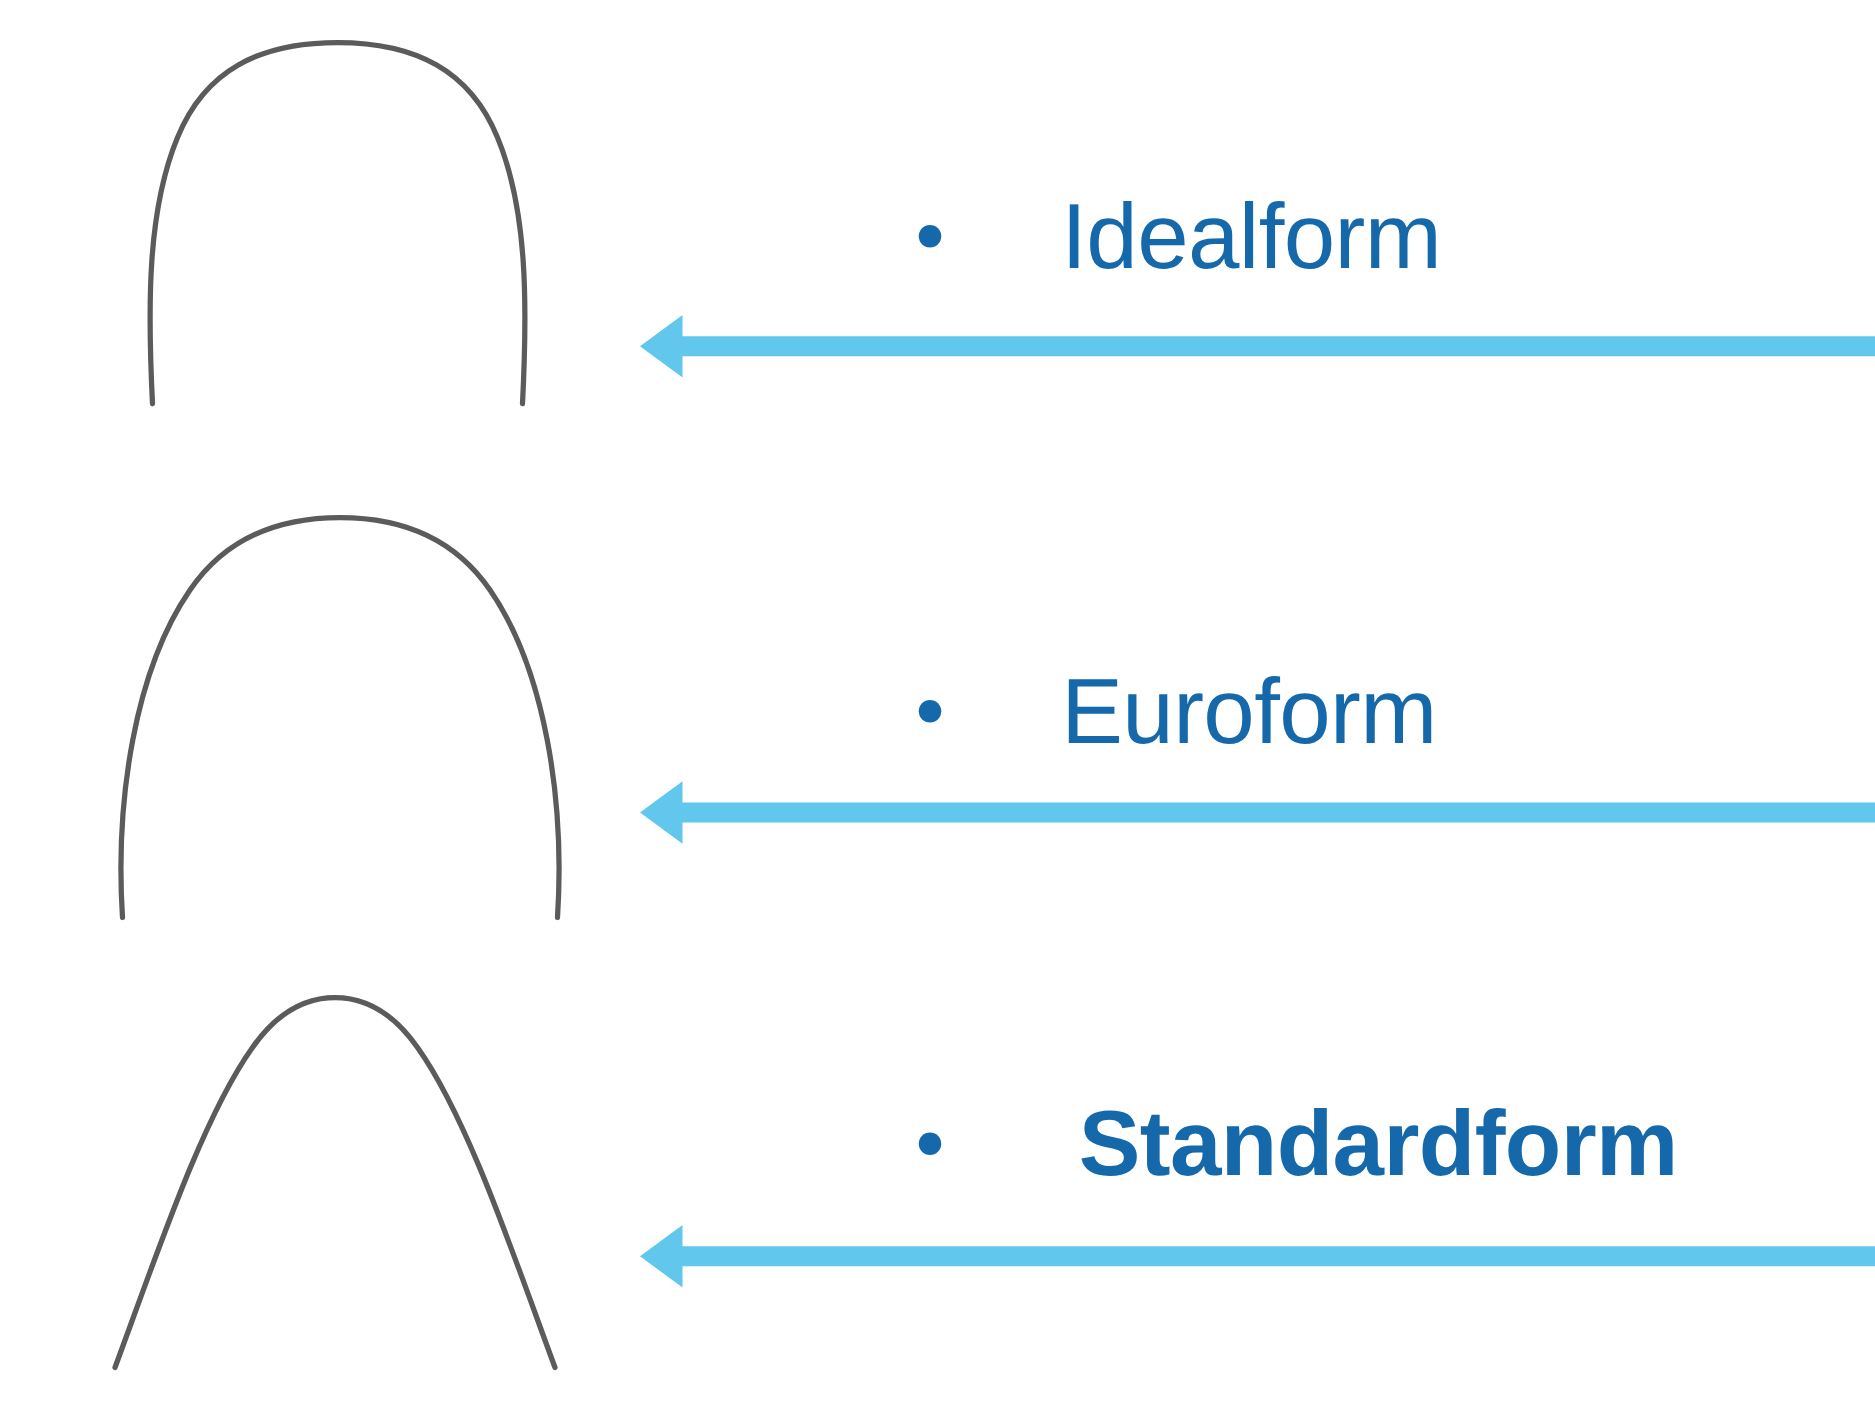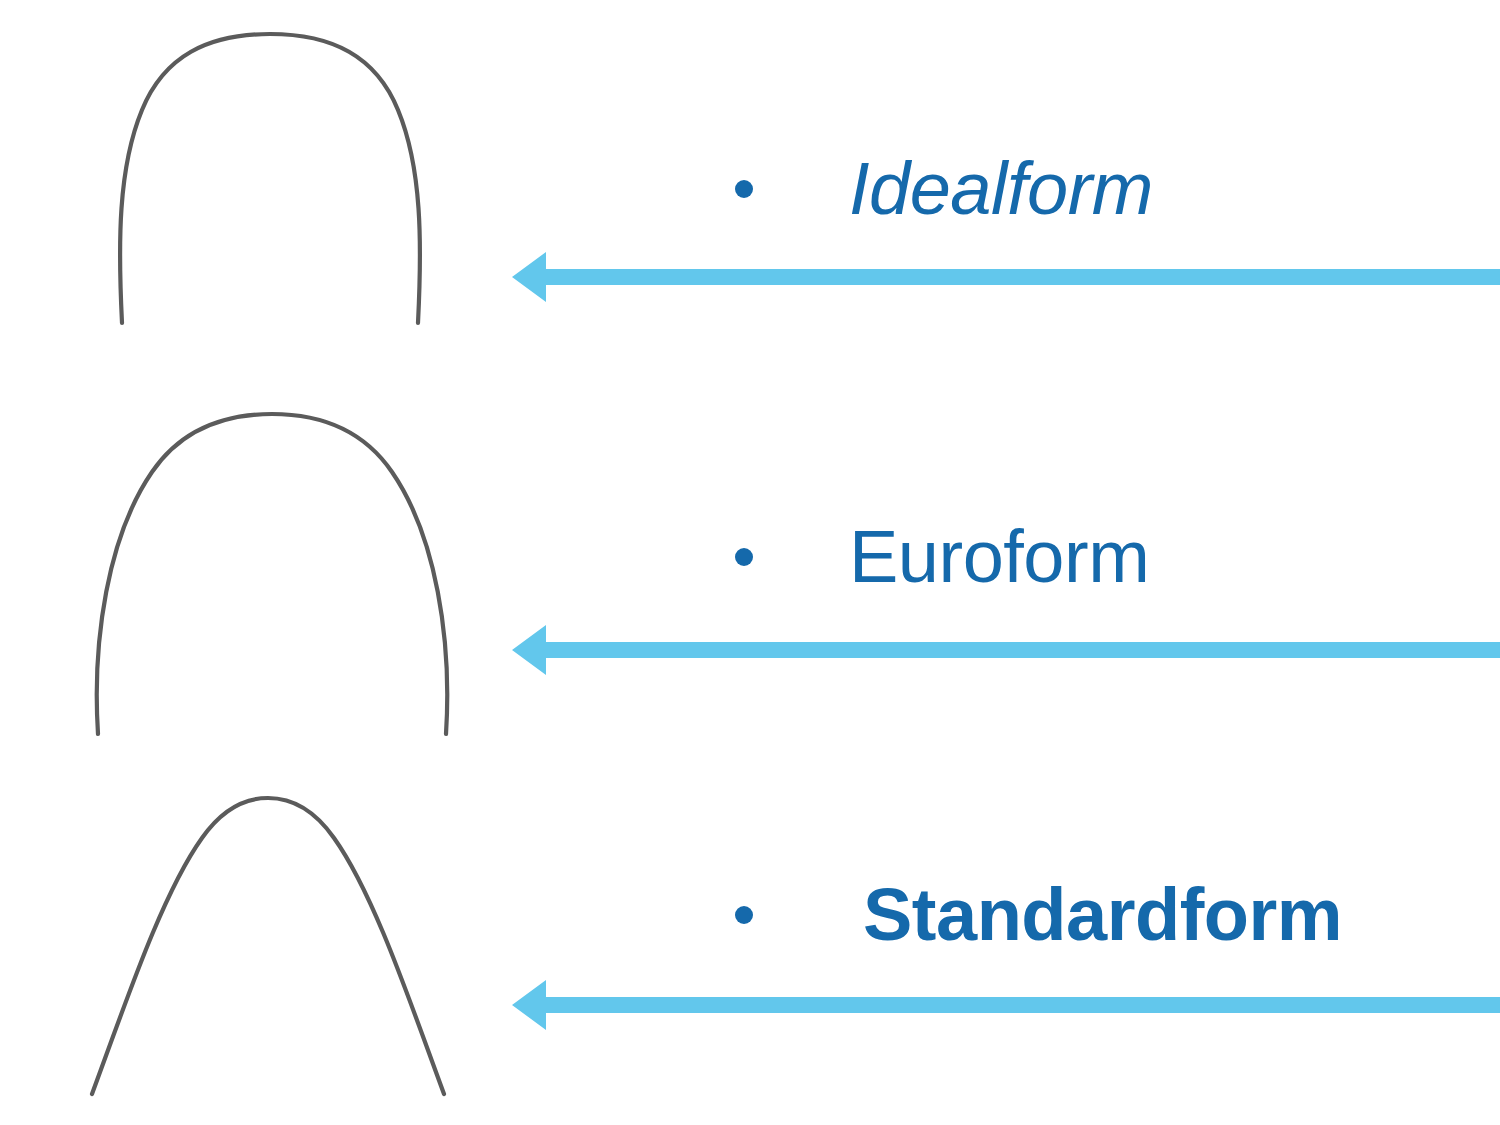--- a/index.html
+++ b/index.html
@@ -71,22 +71,22 @@
     flex: 0 0 auto;
     margin-right: 96px;
   }
   .bullet-label {
     color: #1569ab;
     font-size: 74px;
     line-height: 1;
     letter-spacing: -0.5px;
     white-space: nowrap;
   }
-  #row-1 { top: 152px; font-style: italic; }
-  #row-2 { top: 520px; text-align: right; }
+  #row-1 { top: 152px; }
+  #row-2 { top: 532px; text-align: right; }
   #row-3 { top: 878px; font-weight: bold; }
   #row-3 .bullet-dot { margin-right: 110px; }
 </style>
 </head>
 <body>
 
 <div id="slide">
 
   <div class="arch-figure" id="arch-1">
     <svg viewBox="0 0 420 320" preserveAspectRatio="none" aria-hidden="true">

